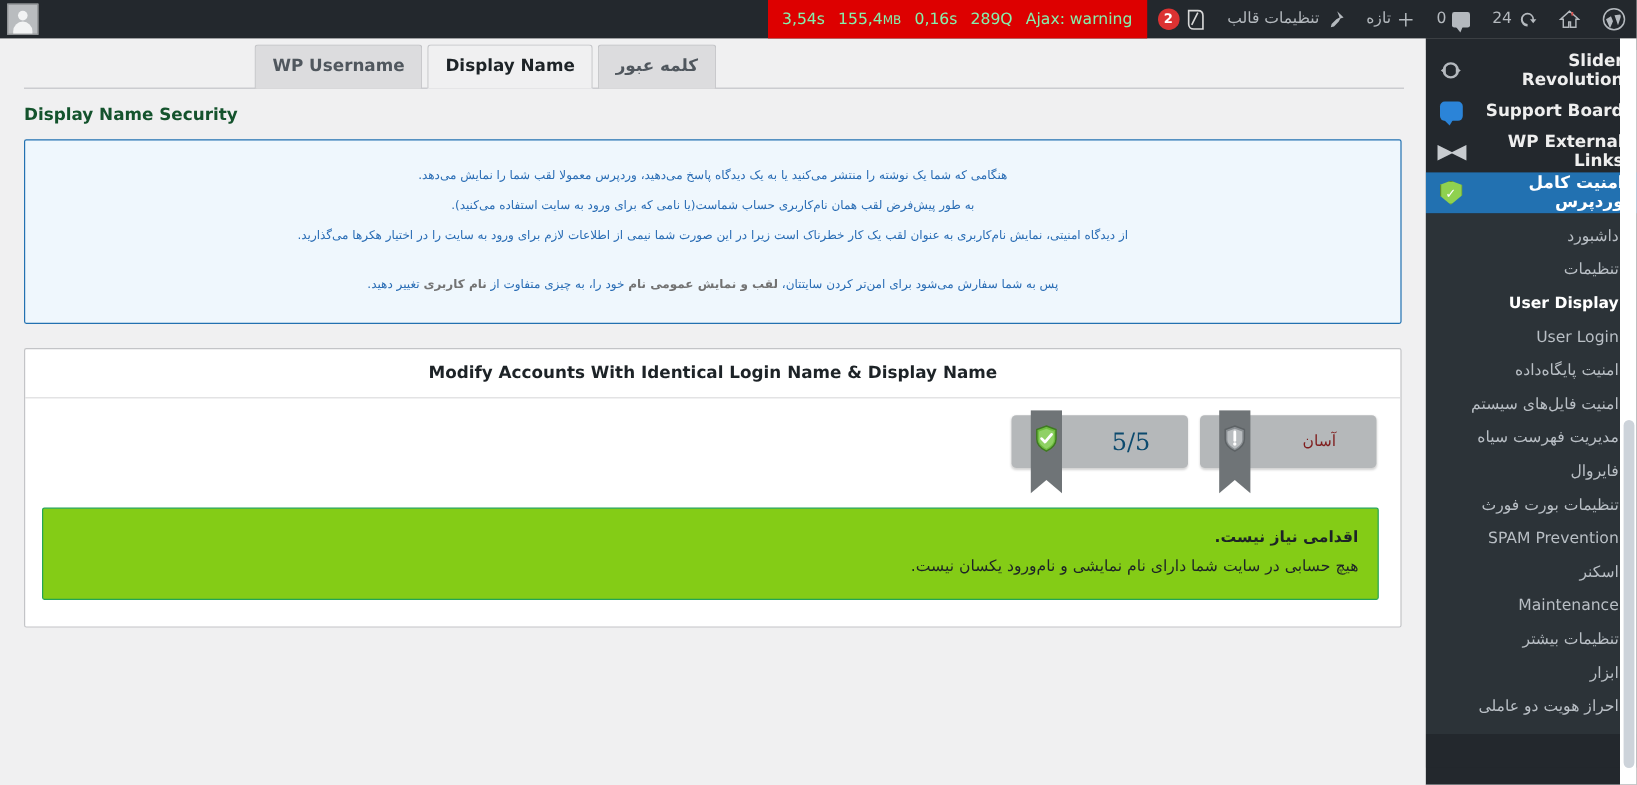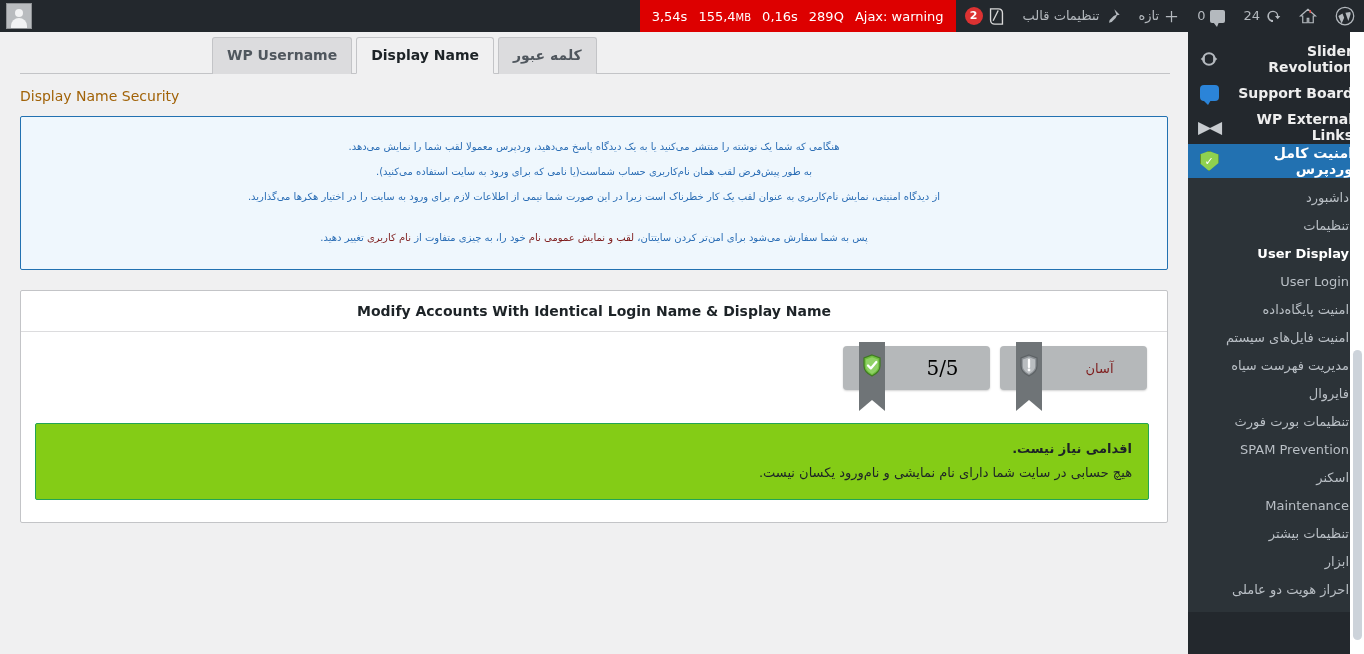--- a/index.html
+++ b/index.html
@@ -38,21 +38,21 @@
   .avatar-head::before {
     content: ""; position: absolute; left: 7px; top: 3px; width: 8px; height: 8px;
     border-radius: 50%; background: #f2f3f4;
   }
   .avatar-head::after {
     content: ""; position: absolute; left: 3px; top: 12px; width: 16px; height: 11px;
     border-radius: 8px 8px 0 0; background: #f2f3f4;
   }
   
   .perfbar {
-    background: #dd0000; color: #ffffff; height: 32px;
+    background: #dd0000; color: #86efac; height: 32px;
     display: flex; align-items: center; gap: 11px;
     padding: 0 12px; font-size: 13px; direction: ltr; white-space: nowrap;
   }
   .perfbar .unit { font-size: 10px; }
   .yoast-badge {
     background: #dc3232; color: #fff; border-radius: 50%;
     width: 18px; height: 18px; font-size: 11px;
     display: flex; align-items: center; justify-content: center;
     font-weight: bold;
   }
@@ -143,30 +143,30 @@
     padding: 8px 14px 8px; font-size: 14px; font-weight: bold;
     color: #50575e; line-height: 18px; margin-left: 4px;
     border-radius: 3px 3px 0 0; white-space: nowrap;
   }
   .nav-tab.active {
     background: #f0f0f1; border-bottom: 1px solid #f0f0f1;
     color: #1d2327; padding-bottom: 9px;
   }
   .section-title {
     text-align: left; padding: 14px 20px 12px 20px;
-    font-size: 14px; font-weight: normal; color: #a16207; direction: ltr;
+    font-size: 14px; font-weight: bold; color: #14532d; direction: ltr;
   }
   .info-box {
     margin: 0 20px 0 20px; background: #eff7fd; border: 1px solid #2271b1;
     border-radius: 2px; padding: 17px 20px 19px; color: #2a6db5;
     text-align: center; font-size: 10px; line-height: 25px;
   }
   .info-box p { margin: 0; }
   .info-box p.gap { margin-top: 16px; }
-  .info-box b { font-weight: normal; color: #7f1d1d; }
+  .info-box b { font-weight: bold; color: #737373; }
 
   .panel {
     margin: 20px 20px 0 20px; background: #fff;
     border: 1px solid #c3c4c7; border-radius: 2px;
   }
   .panel-head {
     text-align: center; padding: 12px 14px 12px 14px;
     font-size: 14px; font-weight: bold; color: #1d2327;
     direction: ltr; border-bottom: 1px solid #dcdcde;
   }
@@ -190,21 +190,21 @@
     content: ""; position: absolute; left: 0; bottom: -11px;
     border-left: 13px solid #6f7477; border-right: 13px solid #6f7477;
     border-bottom: 11px solid transparent;
   }
   .badge .shield {
     position: absolute; left: 19px; top: 8px; width: 20px; height: 23px;
     z-index: 3;
   }
   .badge .bval {
     margin-left: 52px; width: 95px; text-align: center;
-    font-size: 20px; color: #000000; font-family: "DejaVu Serif", serif;
+    font-size: 20px; color: #0c4a6e; font-family: "DejaVu Serif", serif;
   }
   .badge .bval.fa {
     font-size: 13px; font-family: "DejaVu Sans", sans-serif;
     color: #7f1d1d; direction: rtl;
   }
 
   .notice-success {
     margin: 17px 18px 22px 14px; background: #84cc16;
     border: 1px solid #23a455; border-radius: 2px;
     padding: 13px 16px 14px; text-align: right; direction: rtl;

